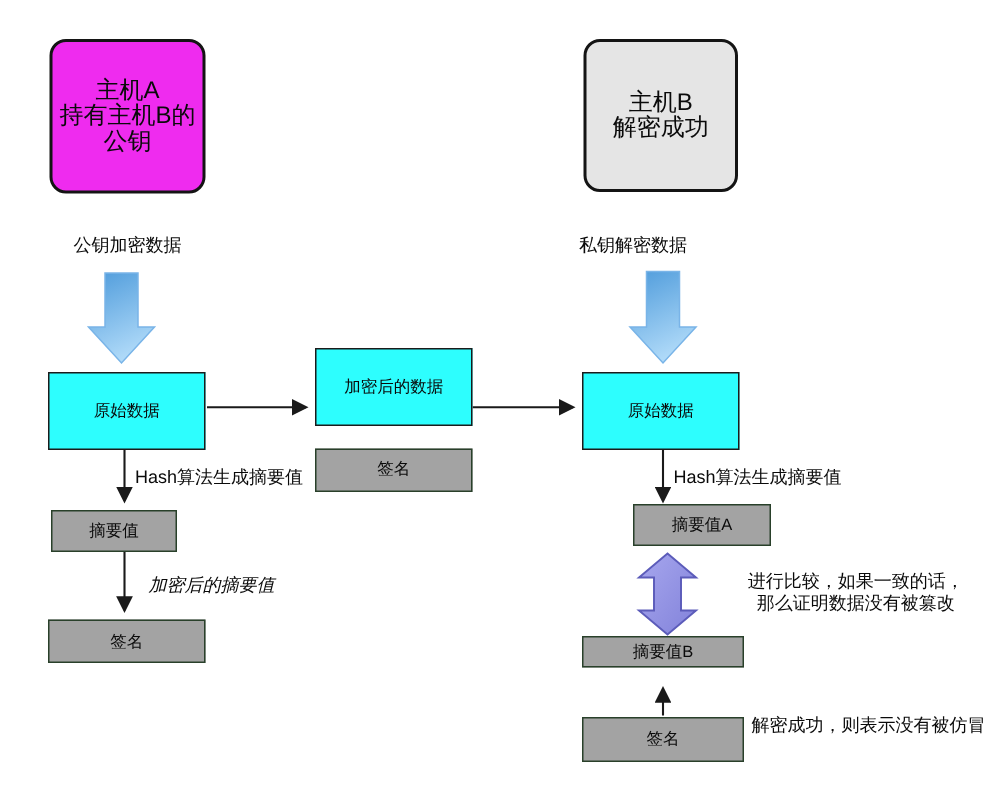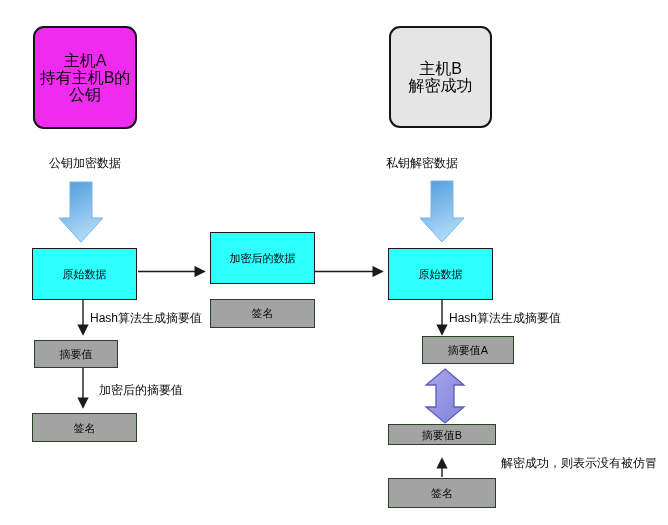--- a/index.html
+++ b/index.html
@@ -86,29 +86,33 @@
   <div class="node cyan orig-right">
     <span>原始数据</span>
   </div>
 
   <div class="lbl" style="left:90px;top:311px;">Hash算法生成摘要值</div>
   <div class="lbl" style="left:449px;top:311px;">Hash算法生成摘要值</div>
 
   <div class="node lgreen digest-left">
     <span>摘要值</span>
   </div>
-  <div class="lbl" style="left:99px;top:383px;">加密后的摘要值</div>
+  <div class="lbl" style="left:99px;top:383px;font-style:italic;">加密后的摘要值</div>
   <div class="node lgreen sig-left">
     <span>签名</span>
   </div>
 
   <div class="node lgreen digest-a">
     <span>摘要值A</span>
   </div>
+  <div class="lbl lbl-center" style="left:483px;top:380px;width:175px;">
+    <div>进行比较，如果一致的话，</div>
+    <div>那么证明数据没有被篡改</div>
+  </div>
   <div class="node lgreen digest-b">
     <span>摘要值B</span>
   </div>
-  <div class="lbl" style="left:501px;top:456px;">解密成功，则表示没有被仿冒</div>
+  <div class="lbl" style="left:501px;top:476px;">解密成功，则表示没有被仿冒</div>
   <div class="node lgreen sig-right">
     <span>签名</span>
   </div>
 
 </div>
 
 </body></html>

